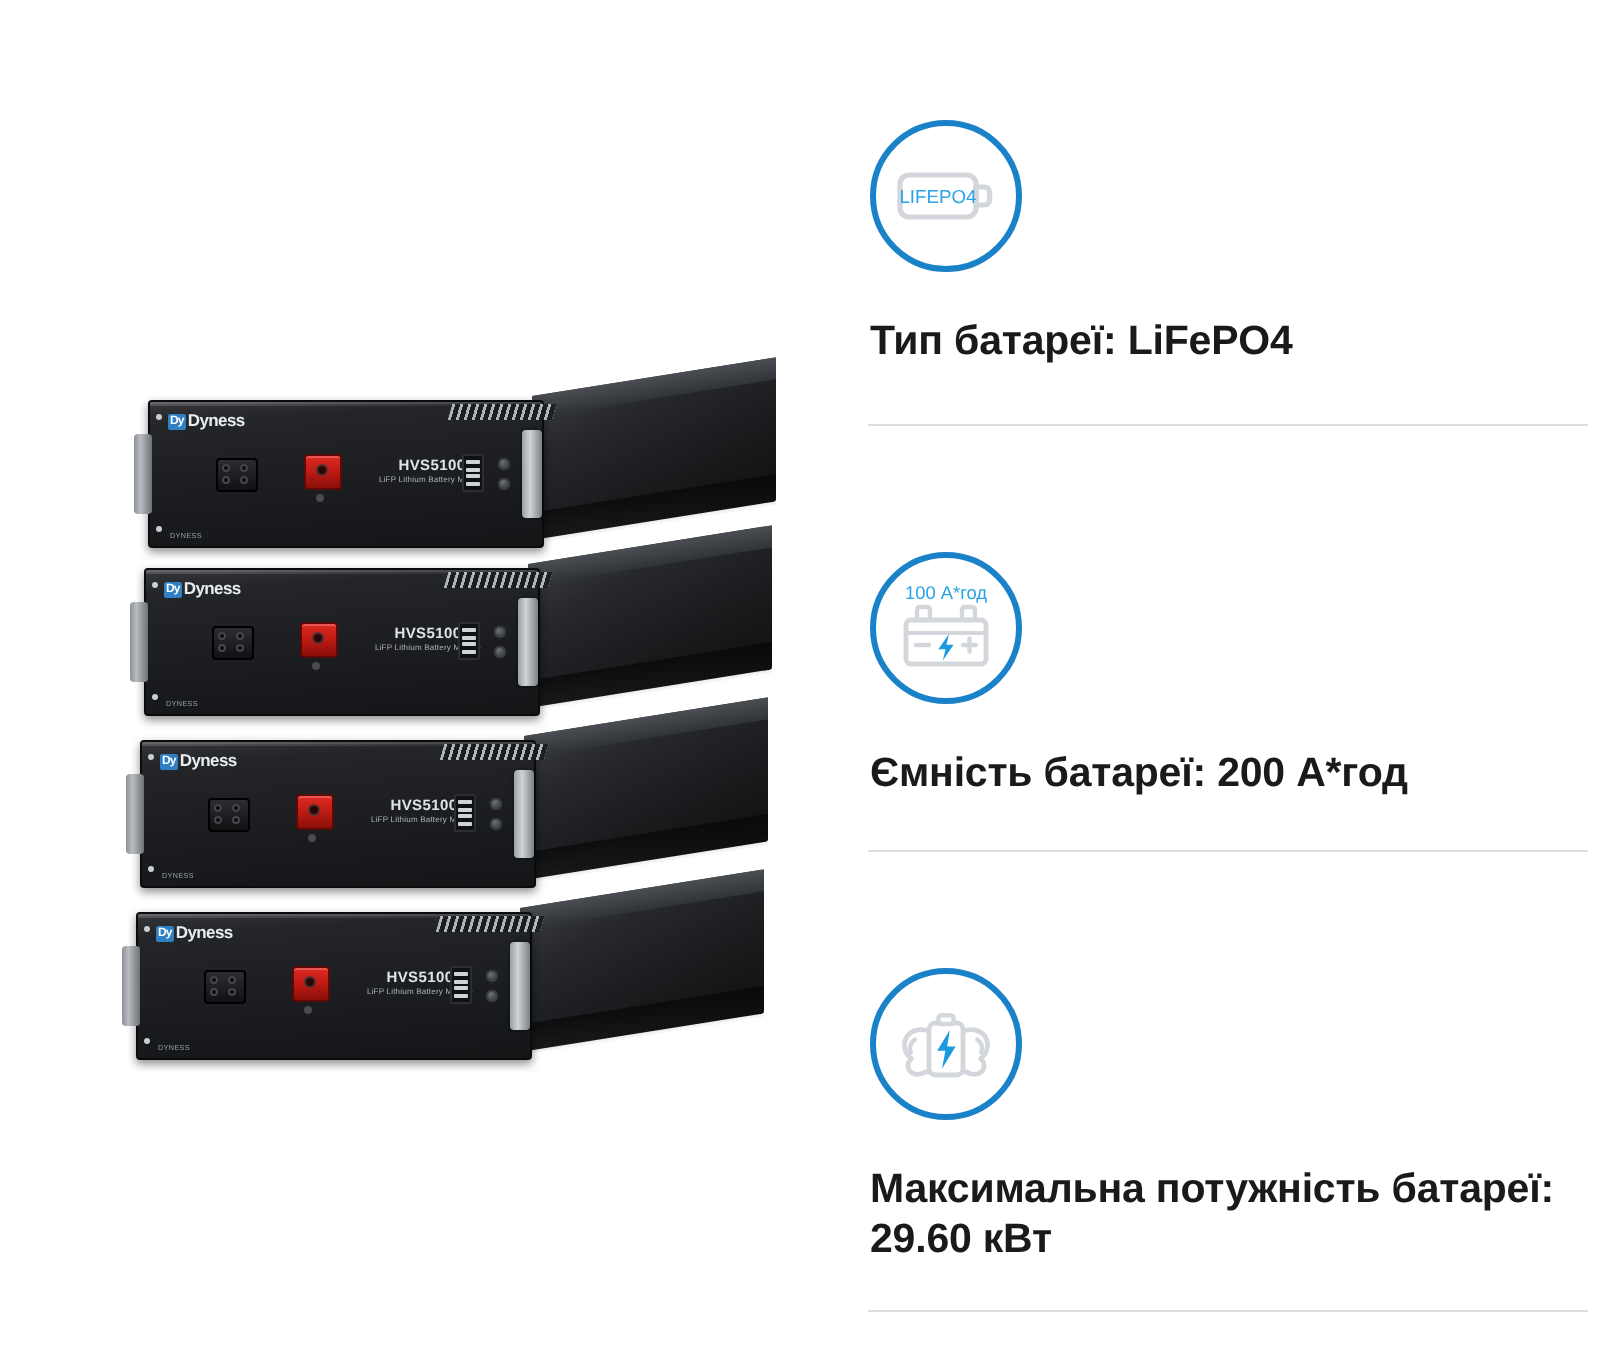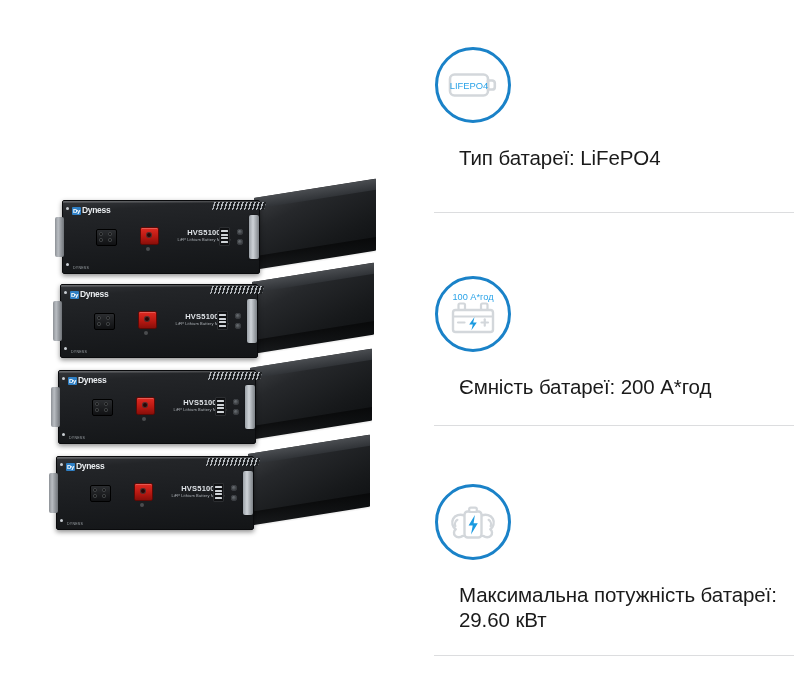--- a/index.html
+++ b/index.html
@@ -20,21 +20,21 @@
   .product-pane {
     position: absolute;
     left: 0;
     top: 0;
     width: 412px;
     height: 682px;
     background: #ffffff;
   }
   .battery-stack {
     position: absolute;
-    left: 50px;
+    left: 62px;
     top: 196px;
     width: 320px;
     height: 336px;
   }
   .battery-unit {
     position: absolute;
     width: 320px;
     height: 84px;
   }
   .bu0 { left: 0px;  top: 0px;   }
@@ -282,43 +282,42 @@
     left: 412px;
     top: 0;
     width: 400px;
     height: 682px;
   }
   .spec-item {
     position: absolute;
     left: 23px;
     width: 358px;
   }
-  .spec-1 { top: 47px; }
+  .spec-1 { top: 60px; }
   .spec-2 { top: 276px; }
   .spec-3 { top: 484px; }
 
   .icon-circle {
     width: 76px;
     height: 76px;
     border-radius: 50%;
     border: 3.5px solid #1a82c8;
     box-sizing: border-box;
     display: flex;
     align-items: center;
     justify-content: center;
     background: #ffffff;
   }
   .spec-label {
     margin-top: 22px;
     font-size: 20.5px;
-    font-weight: 400;
+    font-weight: 700;
     color: #1a1a1a;
     line-height: 25px;
     letter-spacing: -0.1px;
-    margin-left: 24px;
   }
   .divider {
     position: absolute;
     left: 22px;
     width: 360px;
     height: 1px;
     background: #dcdddf;
   }
   .div-1 { top: 212px; }
   .div-2 { top: 425px; }

